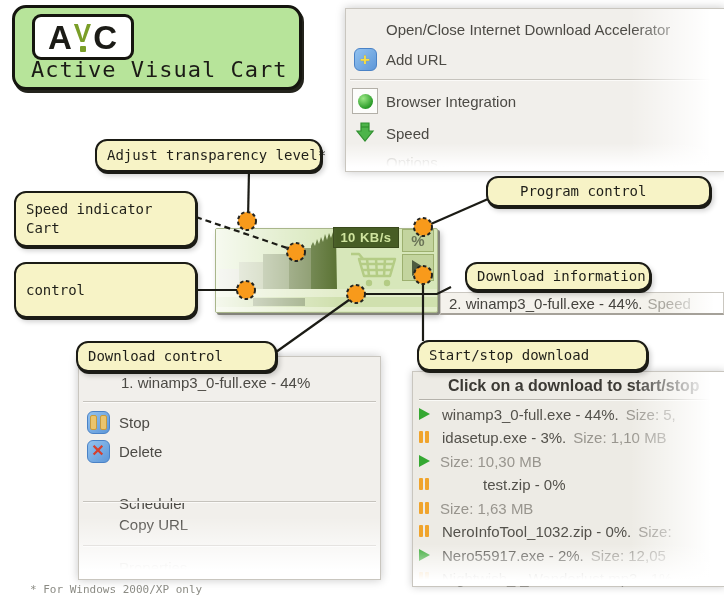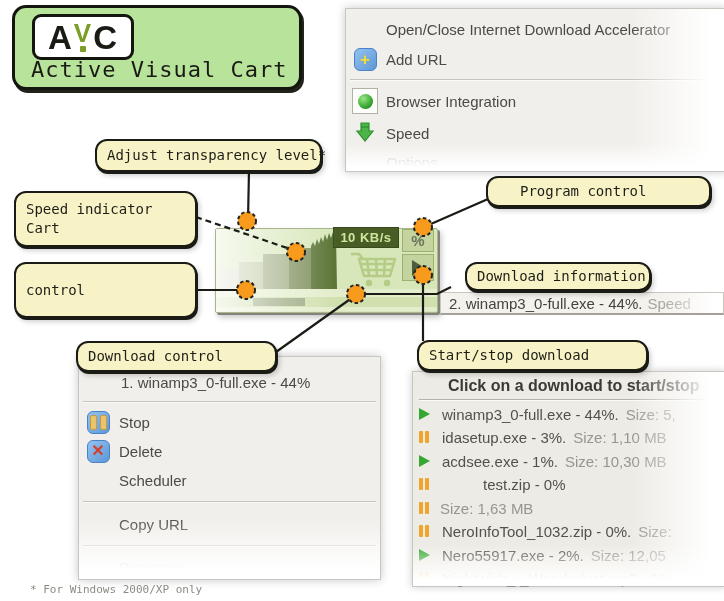--- a/index.html
+++ b/index.html
@@ -205,21 +205,21 @@
       <span class="lbl">Stop</span>
     </div>
     <div class="mi" style="top:80px;height:28px;">
       <span class="islot">
           <span class="bluesq">
             <span class="xred">✕</span>
           </span>
         </span>
       <span class="lbl">Delete</span>
     </div>
-    <div class="mi" style="top:109px;height:28px;">
+    <div class="mi" style="top:127px;height:28px;align-items:flex-end;">
       <span class="islot"></span>
       <span class="lbl">Scheduler</span>
     </div>
     <div class="msep" style="top:144px;"></div>
     <div class="mi" style="top:152px;height:30px;">
       <span class="islot"></span>
       <span class="lbl">Copy URL</span>
     </div>
     <div class="msep" style="top:188px;"></div>
     <div class="mi disabled" style="top:196px;height:28px;">
@@ -247,21 +247,20 @@
             <i></i>
           </span>
         </span>
       <span class="rname">idasetup.exe - 3%.</span>
       <span class="rsize">Size: 1,10 MB</span>
     </div>
     <div class="drow" style="top:78px;">
       <span class="islot2">
           <span class="ply"></span>
         </span>
-      <span class="rname">acdsee.exe - 1%.</span>
       <span class="rsize">Size: 10,30 MB</span>
     </div>
     <div class="drow" style="top:101px;gap:41px;">
       <span class="islot2">
           <span class="pse">
             <i></i>
             <i></i>
           </span>
         </span>
       <span class="rname">test.zip - 0%</span>

